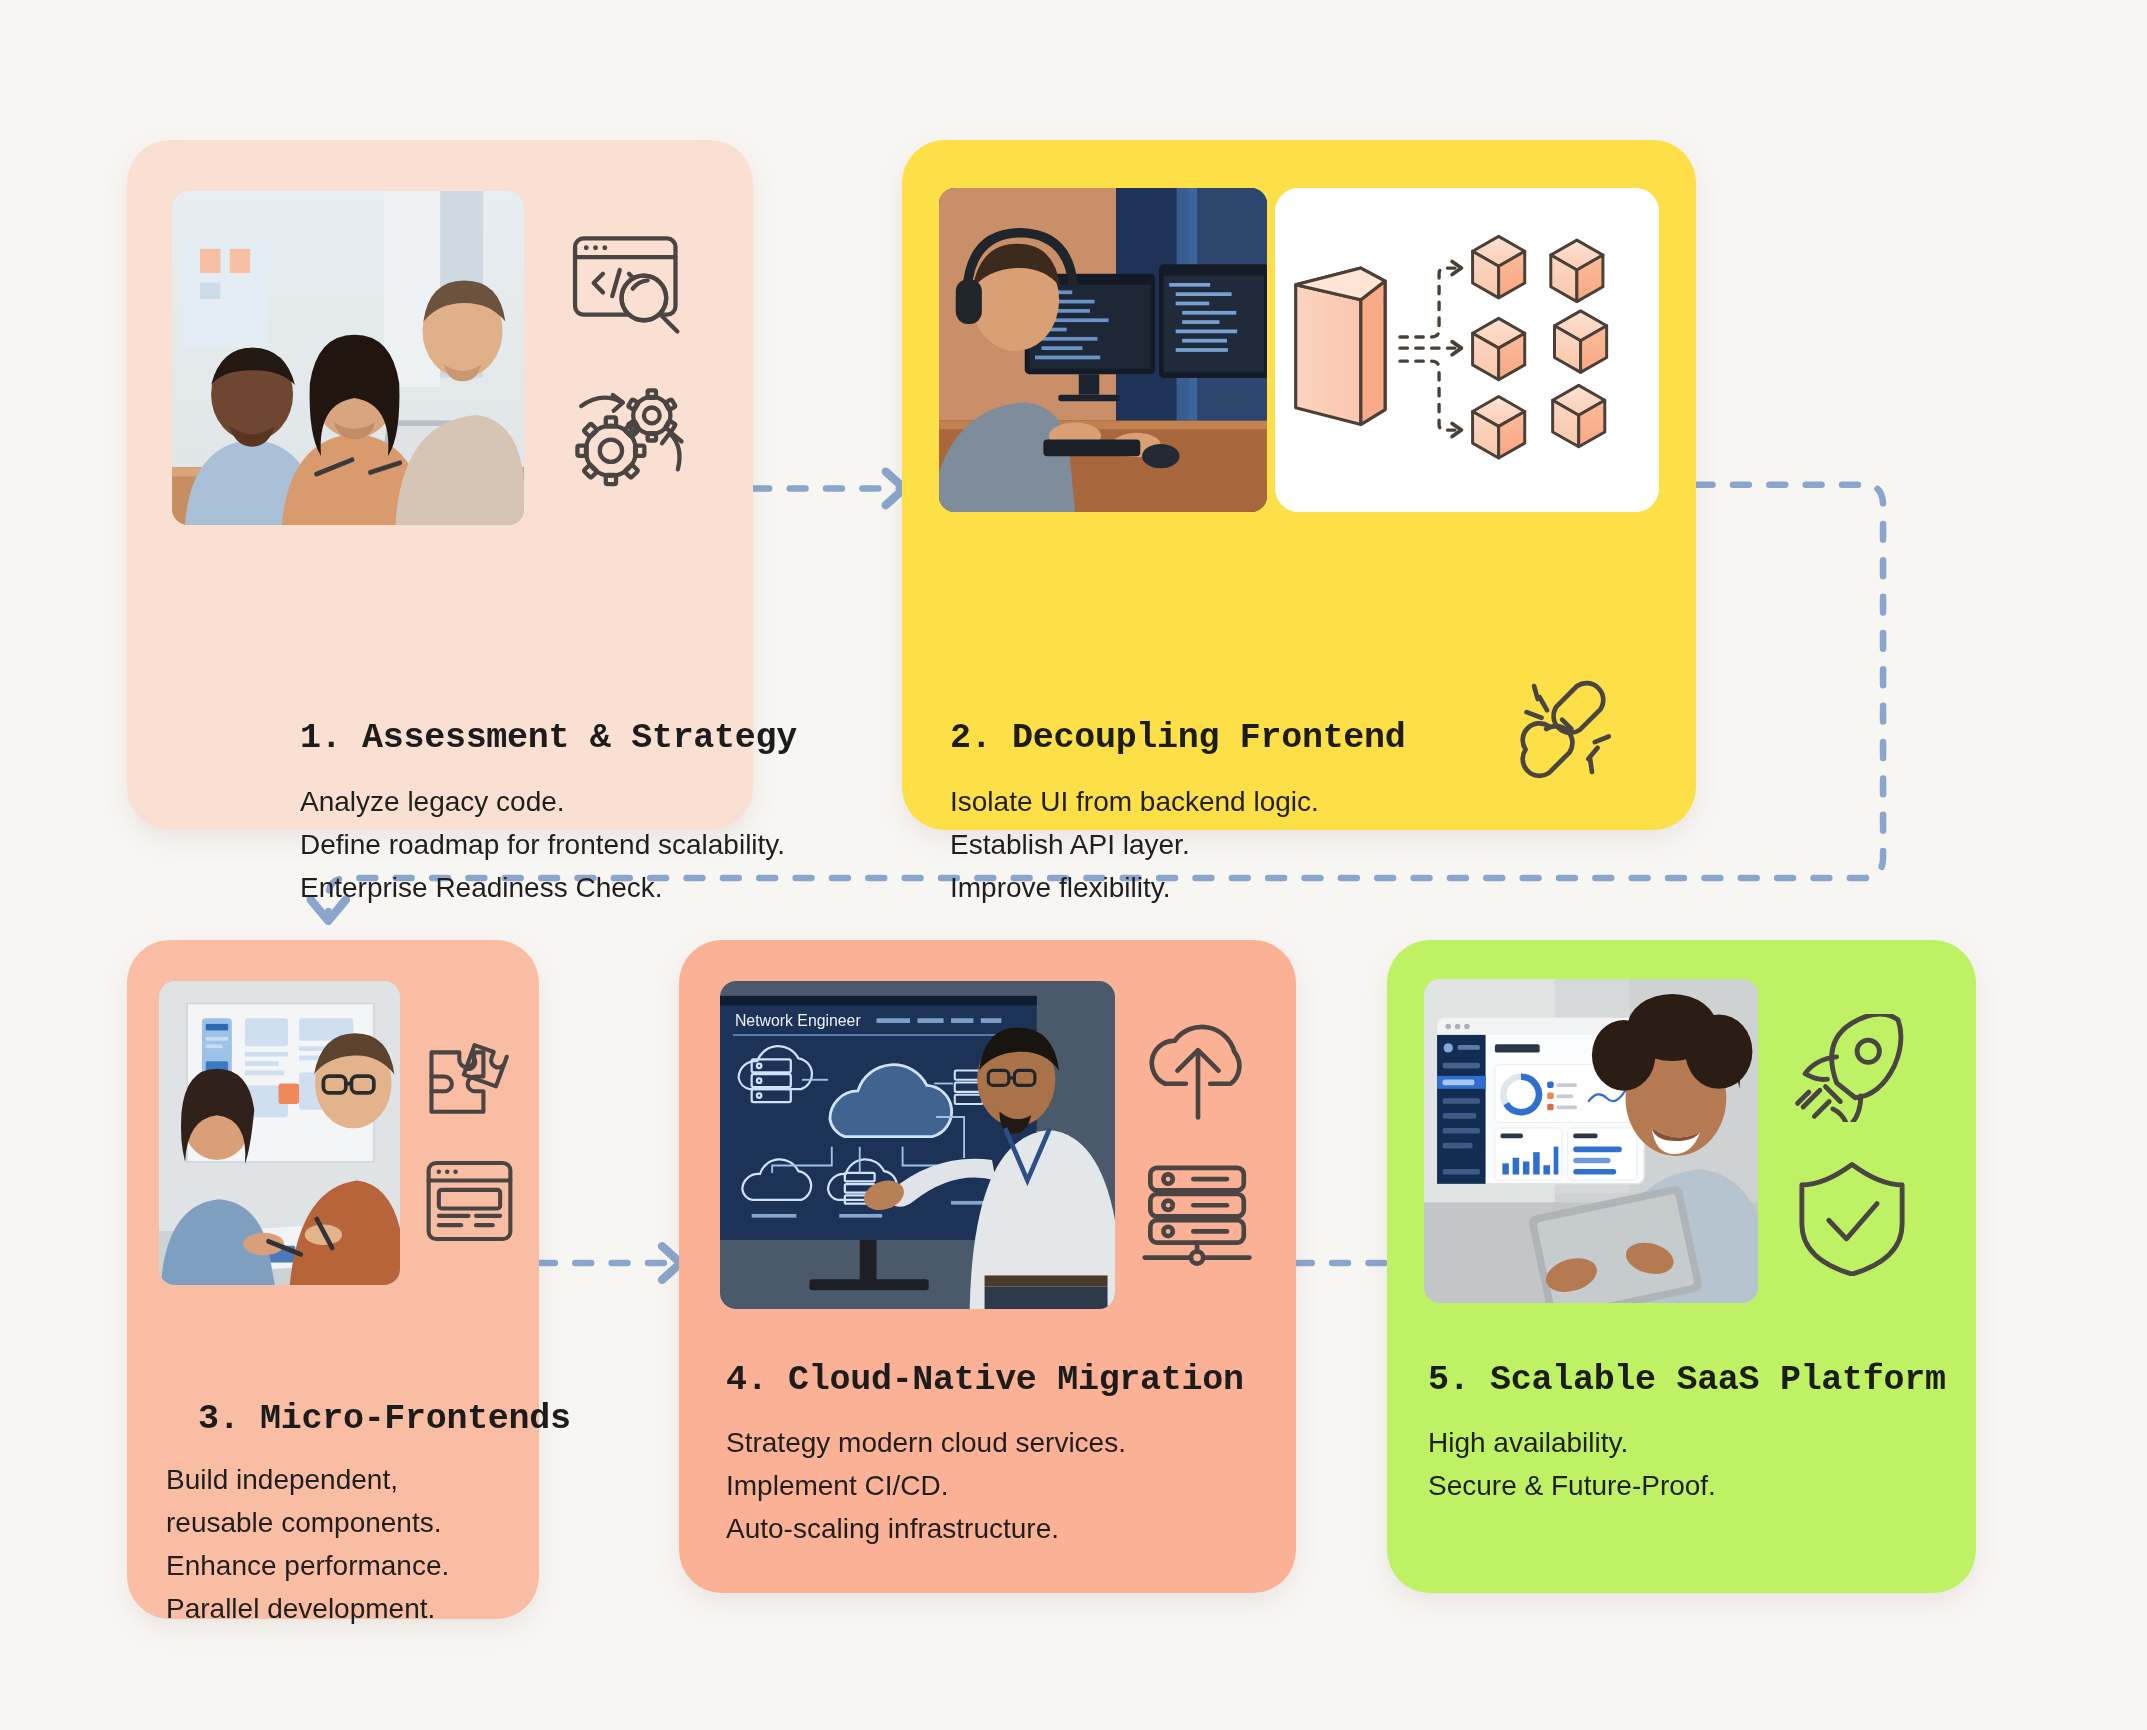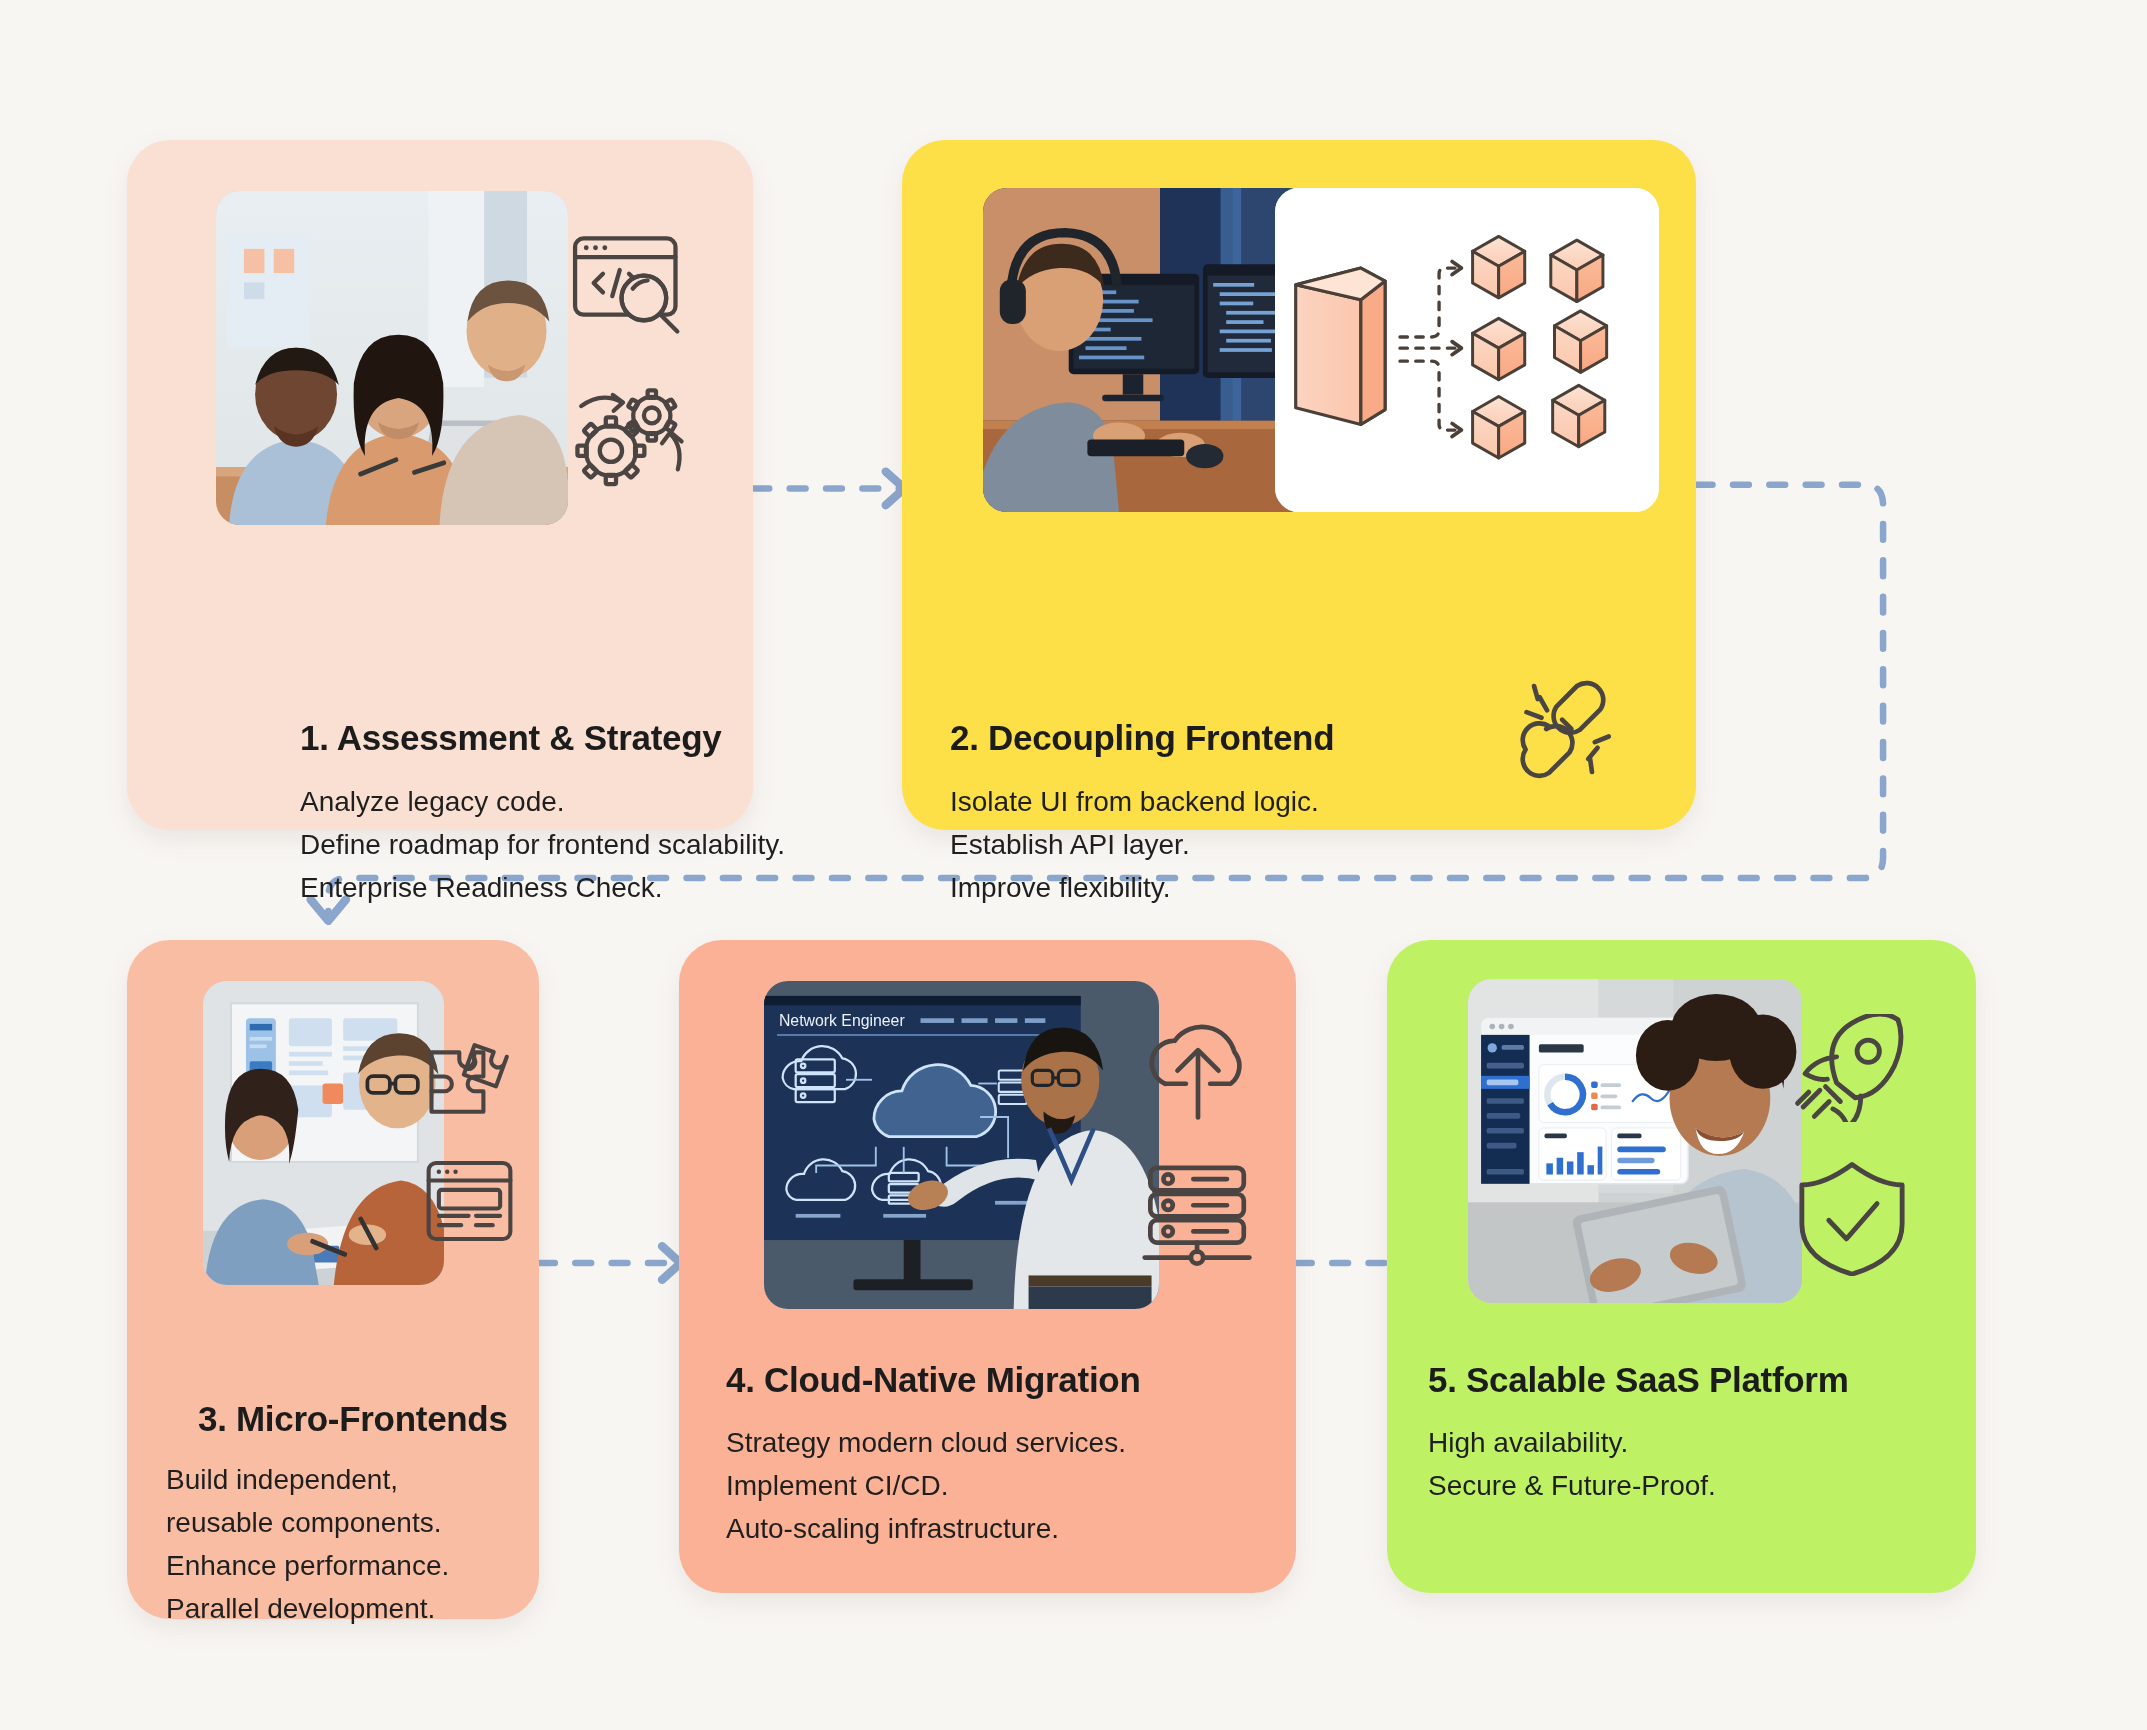--- a/index.html
+++ b/index.html
@@ -27,24 +27,23 @@
     z-index: 10;
   }
   .card-body {
     position: absolute;
     left: 0; top: 0; right: 0; bottom: 0;
   }
 
   
   .photo {
     position: absolute;
-    border-radius: 24px;
+    border-radius: 16px;
     overflow: hidden;
     background: #cfd6dd;
-    margin-left: 44px;
   }
   .photo svg { display: block; width: 100%; height: 100%; }
 
   
   .diagram-panel {
     position: absolute;
     background: #ffffff;
     border-radius: 24px;
     overflow: hidden;
   }
@@ -63,20 +62,21 @@
   .single-icon { position: absolute; }
   .single-icon svg { display: block; }
 
   
   .card-title {
     position: absolute;
     font-weight: bold;
     color: #1c1c1c;
     letter-spacing: -0.3px;
     white-space: nowrap;
+    font-family: Liberation Mono, monospace;
   }
   .card-lines {
     position: absolute;
     color: #1f1f1f;
   }
   .card-lines div { white-space: nowrap; }
 </style>
 </head>
 <body>
 

